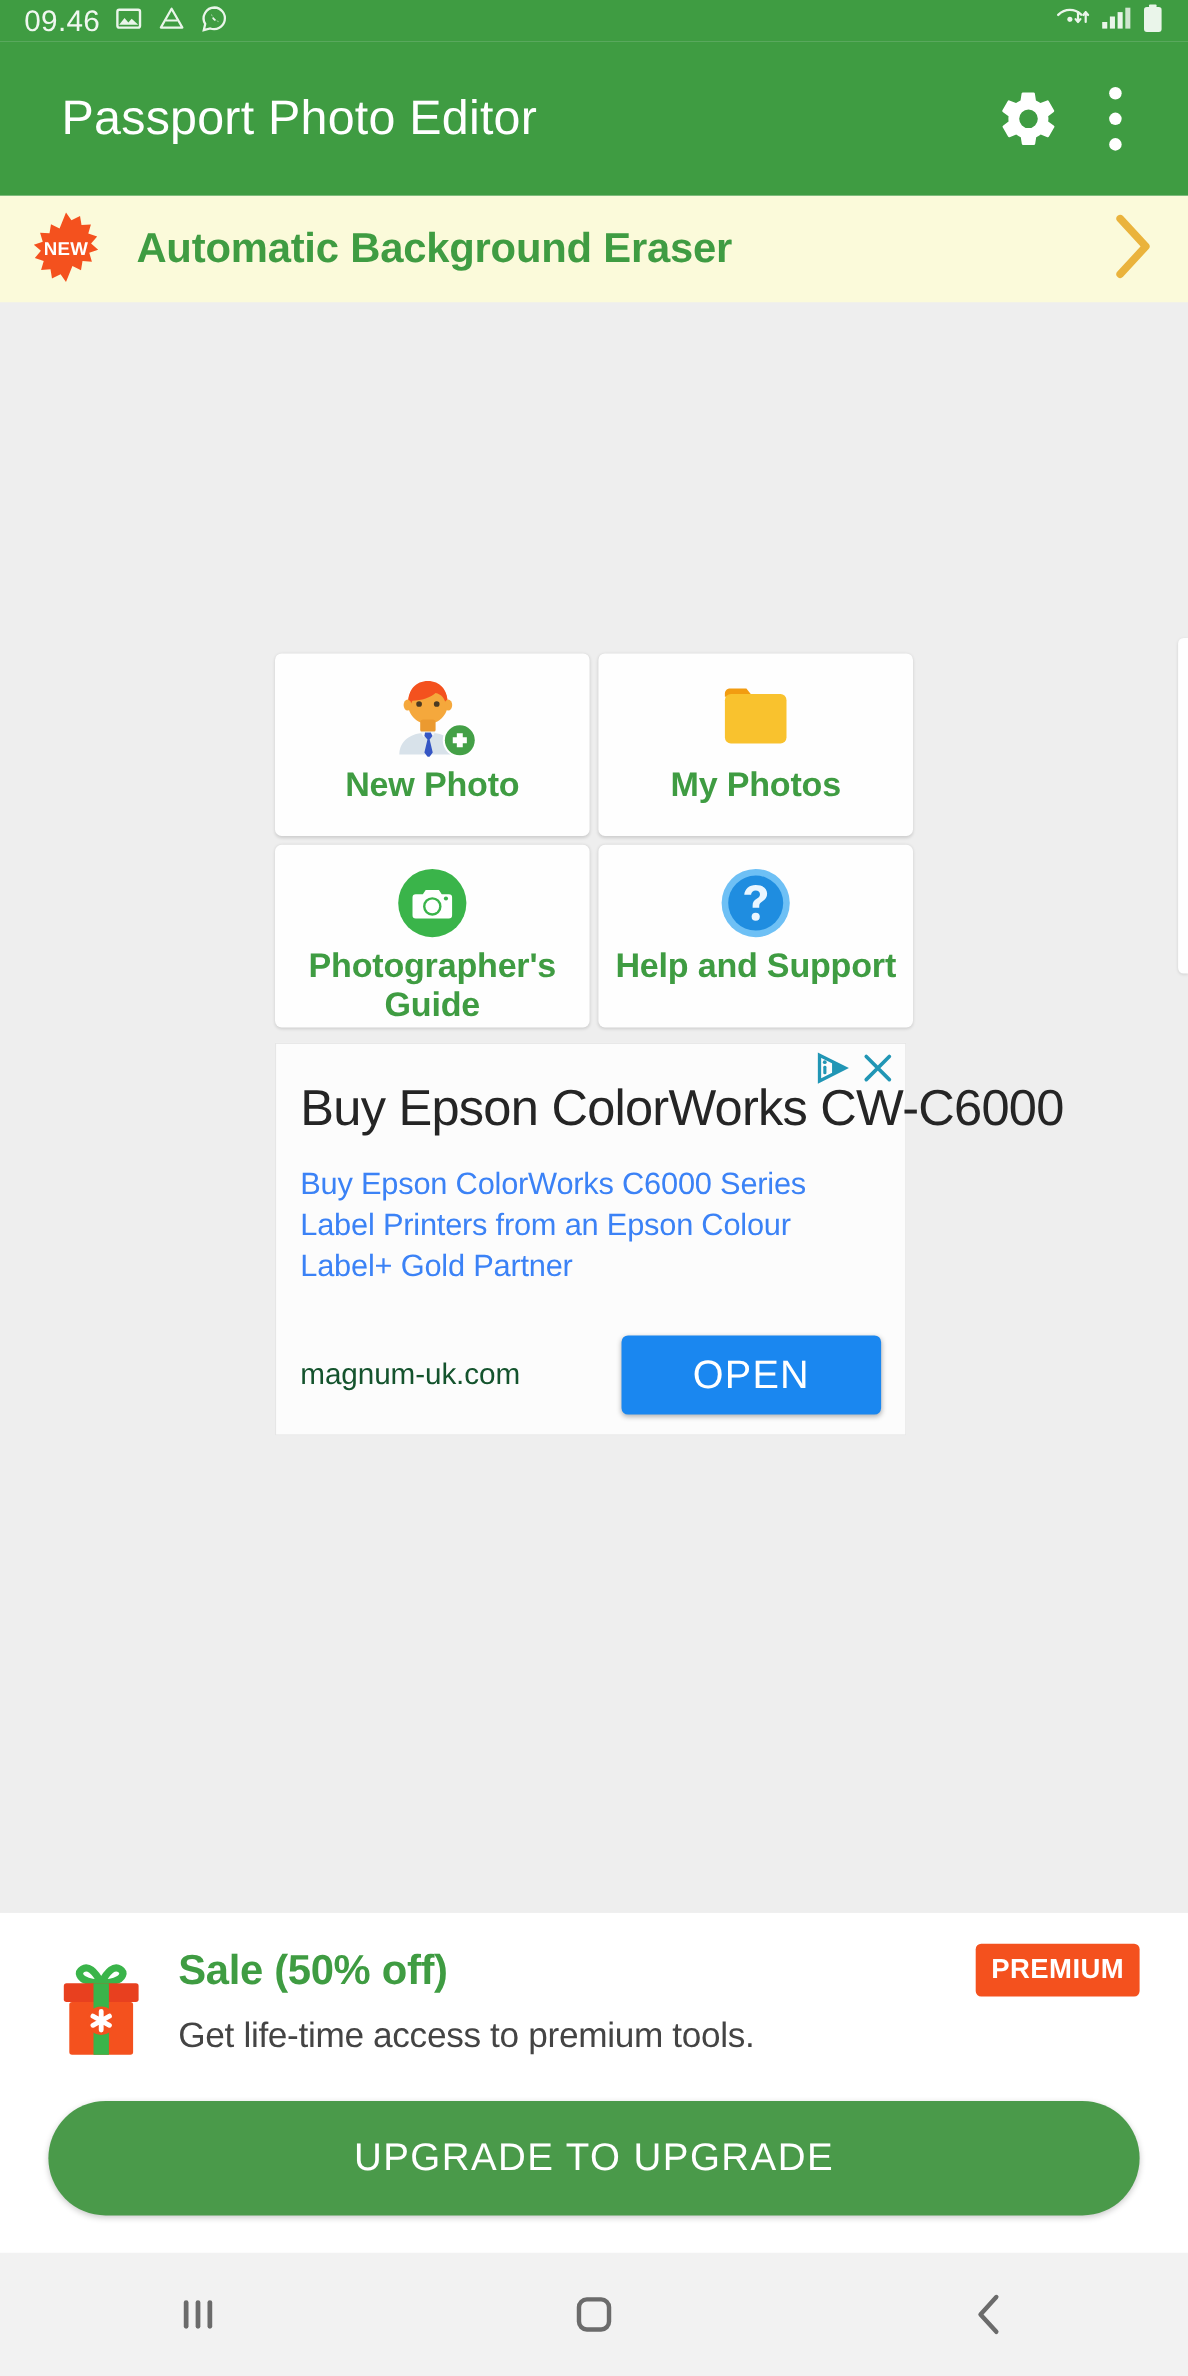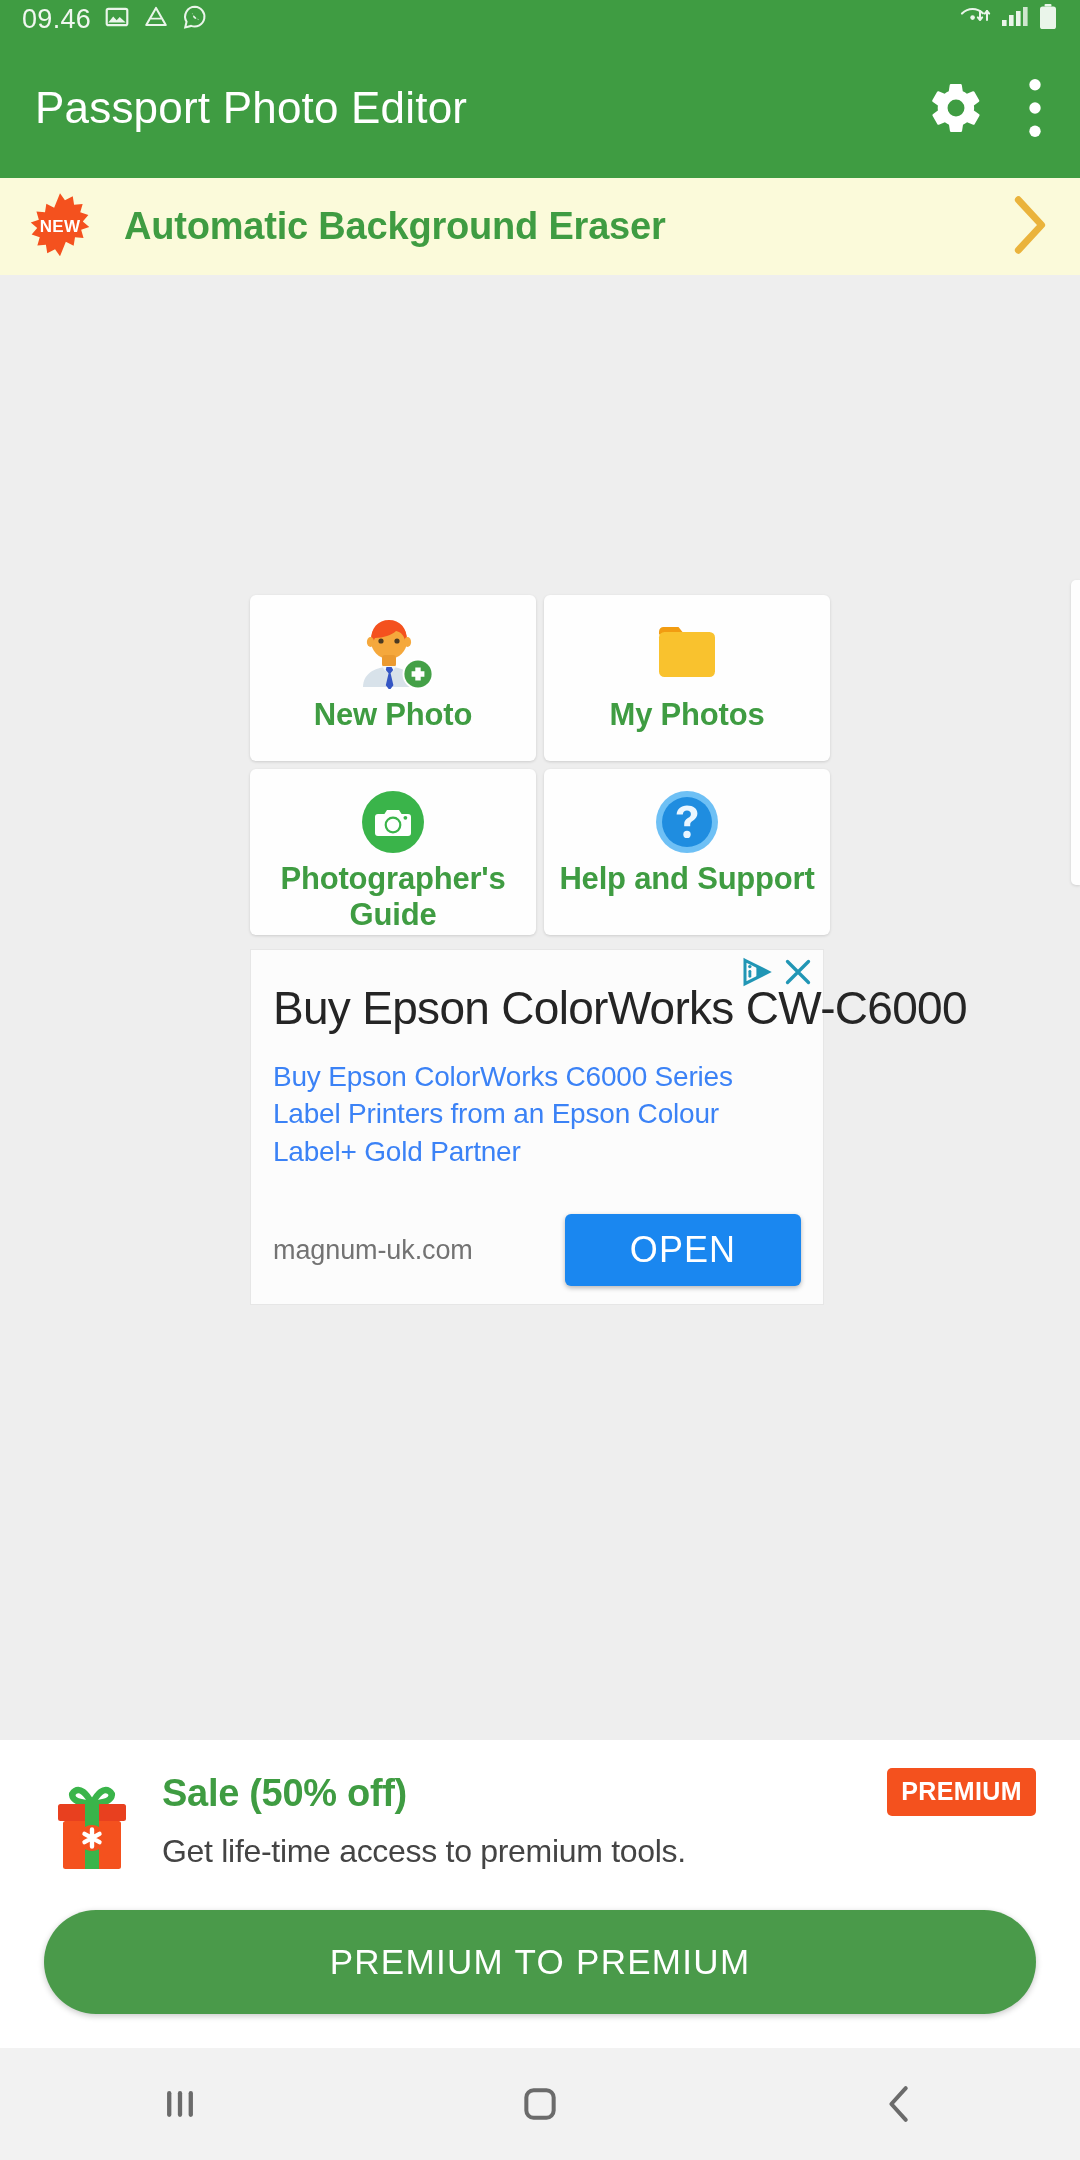--- a/index.html
+++ b/index.html
@@ -25,21 +25,21 @@
   }
   .sb-left { display: flex; align-items: center; gap: 13px; }
   .sb-time { font-size: 27px; letter-spacing: .3px; line-height: 1; font-weight: 400; color:#f0f7f0;}
   .sb-right { margin-left: auto; display: flex; align-items: center; gap: 7px; }
   .sb-ico { display:block; }
 
   
   .appbar {
     height: 140px; background: #3f9c42;
     display: flex; align-items: center;
-    padding: 0 35px; flex: 0 0 auto; gap: 12px;
+    padding: 0 56px; flex: 0 0 auto; gap: 12px;
   }
   .app-title {
     color: #ffffff; font-size: 44px; font-weight: 400;
     letter-spacing: .2px; white-space: nowrap;
   }
   .appbar-actions { margin-left: auto; display: flex; align-items: center; gap: 40px; }
   .gear-btn, .more-btn { display: flex; align-items: center; justify-content: center; cursor: pointer; }
 
   
   .promo {
@@ -103,21 +103,21 @@
     letter-spacing: -.7px; line-height: 1.15; white-space: nowrap;
   }
   .ad-desc {
     margin-top: 23px; font-size: 28px; color: #3b82f6;
     line-height: 1.34; letter-spacing: -.2px;
   }
   .ad-footer {
     margin-top: 26px; height: 108px;
     display: flex; align-items: center;
   }
-  .ad-url { font-size: 27px; color: #737373; letter-spacing: -.1px; }
+  .ad-url { font-size: 27px; color: #14532d; letter-spacing: -.1px; }
   .ad-cta {
     margin-left: auto; background: #1a87f0; color: #ffffff;
     width: 236px; height: 72px; border-radius: 6px;
     display: flex; align-items: center; justify-content: center;
     font-size: 36px; letter-spacing: 1.1px;
     box-shadow: 0 2px 5px rgba(0,0,0,.28);
     cursor: pointer; border: none;
   }
 
   
@@ -359,21 +359,21 @@
           <circle cx="48" cy="60" r="13" fill="#f4511e"></circle>
           <path d="M48 51.5v17M40.5 55.8l15 8.4M55.5 55.8l-15 8.4" stroke="#ffffff" stroke-width="4.4" stroke-linecap="round"></path>
         </svg>
       </span>
       <div class="premium-texts">
         <div class="premium-title">Sale (50% off)</div>
         <div class="premium-sub">Get life-time access to premium tools.</div>
       </div>
     </div>
     <span class="premium-badge">PREMIUM</span>
-    <button class="upgrade-btn">PREMIUM TO PREMIUM</button>
+    <button class="upgrade-btn">UPGRADE TO UPGRADE</button>
   </div>
 
   <div class="navbar">
     <span class="nav-btn">
       <svg width="46" height="46" viewBox="0 0 32 32">
         <rect x="7" y="7" width="3" height="18" rx="1.5" fill="#6b6b6b"></rect>
         <rect x="14.5" y="7" width="3" height="18" rx="1.5" fill="#6b6b6b"></rect>
         <rect x="22" y="7" width="3" height="18" rx="1.5" fill="#6b6b6b"></rect>
       </svg>
     </span>

